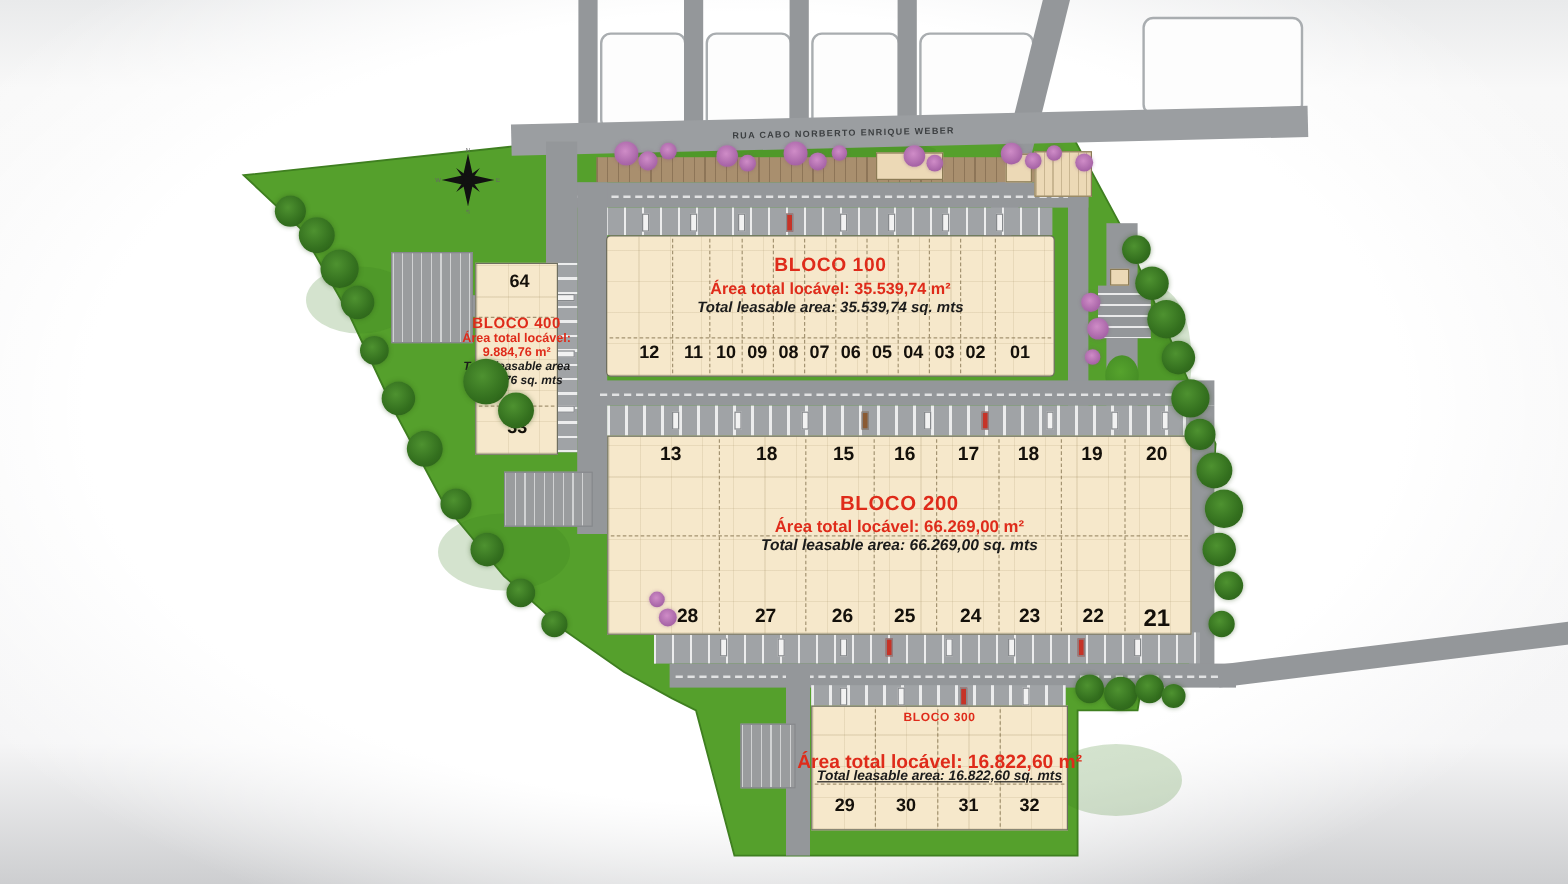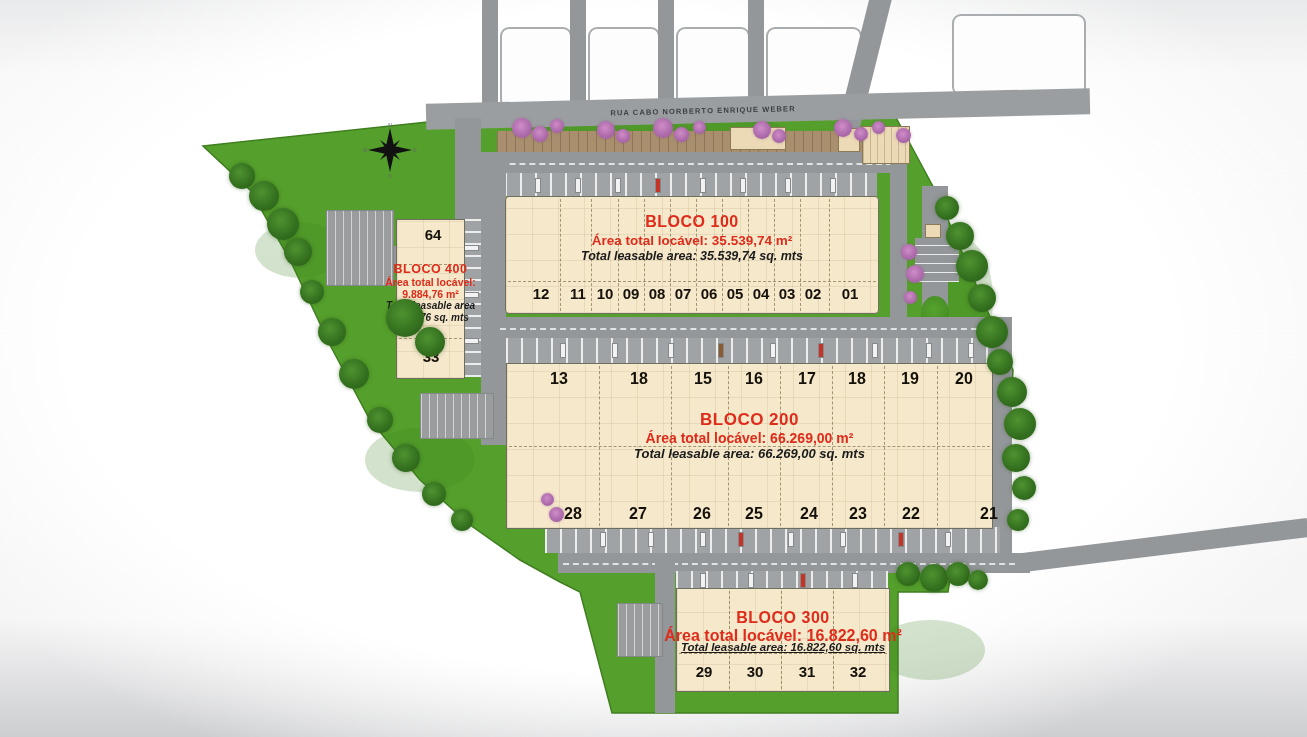--- a/index.html
+++ b/index.html
@@ -195,29 +195,29 @@
     <span class="unit" style="left:350px;top:6px;font-size:16px;">18</span>
     <span class="unit" style="left:403px;top:6px;font-size:16px;">19</span>
     <span class="unit" style="left:457px;top:6px;font-size:16px;">20</span>
     <span class="unit" style="left:66px;top:141px;font-size:16px;">28</span>
     <span class="unit" style="left:131px;top:141px;font-size:16px;">27</span>
     <span class="unit" style="left:195px;top:141px;font-size:16px;text-align:right;">26</span>
     <span class="unit" style="left:247px;top:141px;font-size:16px;">25</span>
     <span class="unit" style="left:302px;top:141px;font-size:16px;">24</span>
     <span class="unit" style="left:351px;top:141px;font-size:16px;">23</span>
     <span class="unit" style="left:404px;top:141px;font-size:16px;">22</span>
-    <span class="unit" style="left:457px;top:141px;font-size:16px;margin-left:25px;">21</span>
+    <span class="unit" style="left:457px;top:141px;font-size:20px;">21</span>
   </div>
 
   <div class="bld" style="left:676px;top:588px;width:212px;height:102px;">
     <div class="dv" style="left:52px"></div>
       <div class="dv" style="left:104px"></div>
       <div class="dv" style="left:156px"></div>
     <div class="dh" style="top:64px"></div>
-    <div class="b-title" style="top:20px;font-size:16px;">BLOCO 300</div>
+    <div class="b-title" style="top:4px;font-size:10px;">BLOCO 300</div>
     <div class="b-pt" style="top:38px;font-size:16px;">Área total locável: 16.822,60 m²</div>
     <div class="b-en" style="top:52px;font-size:11.5px;text-decoration:underline;">Total leasable area: 16.822,60 sq. mts</div>
     <span class="unit" style="left:27px;top:74px;">29</span>
     <span class="unit" style="left:78px;top:74px;">30</span>
     <span class="unit" style="left:130px;top:74px;">31</span>
     <span class="unit" style="left:181px;top:74px;">32</span>
   </div>
 
   <div class="bld" style="left:396px;top:219px;width:67px;height:158px;">
     <div class="dh" style="top:44px"></div>

